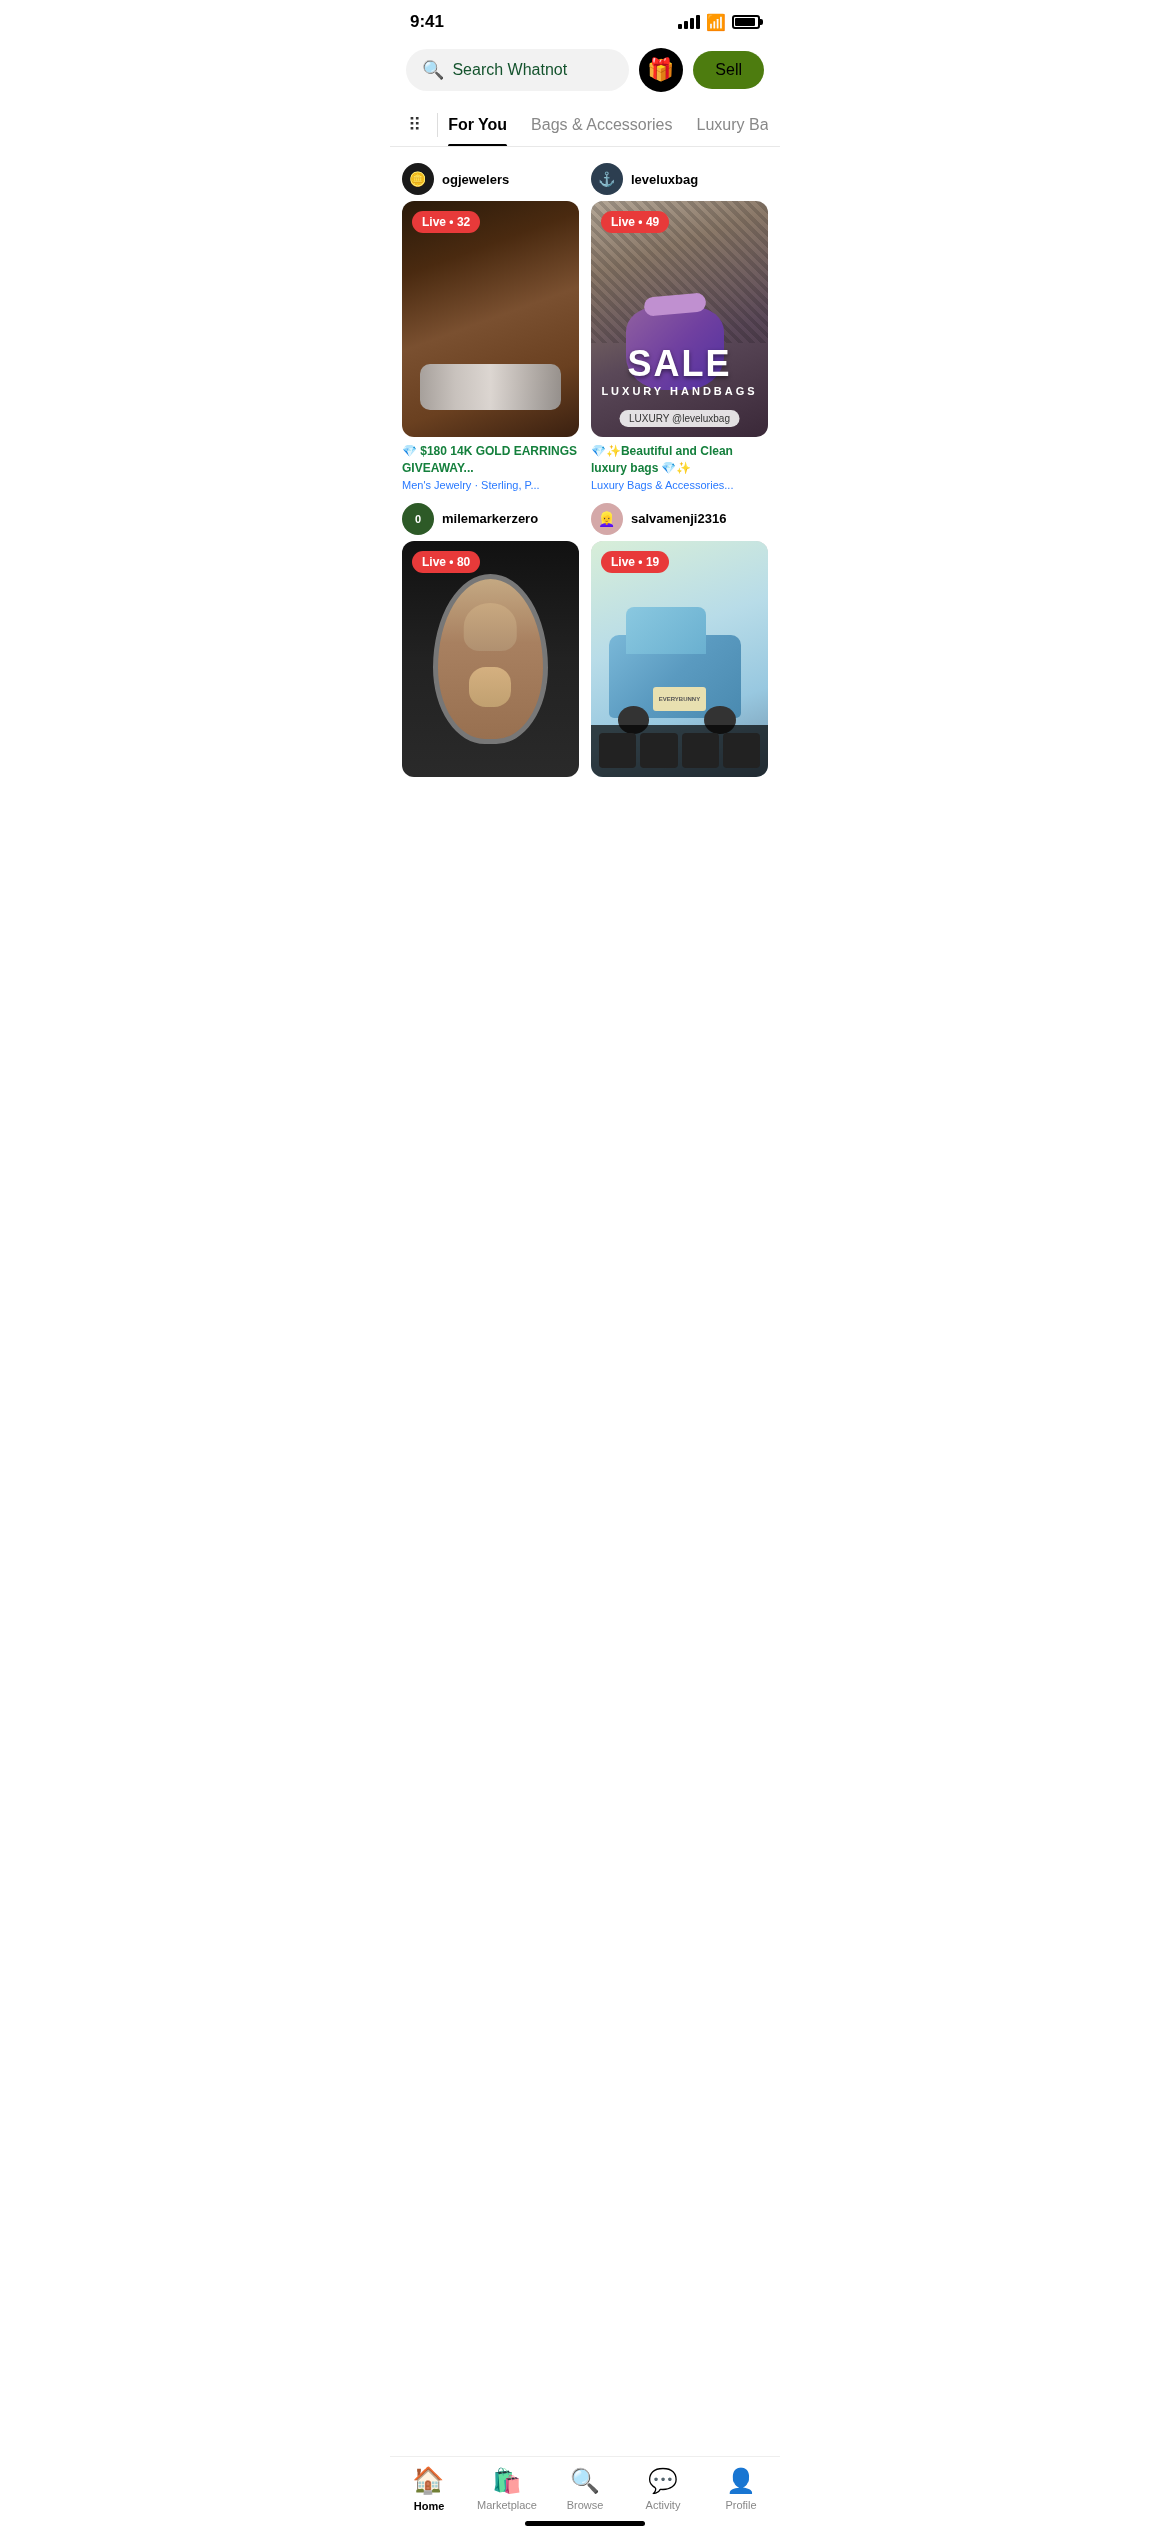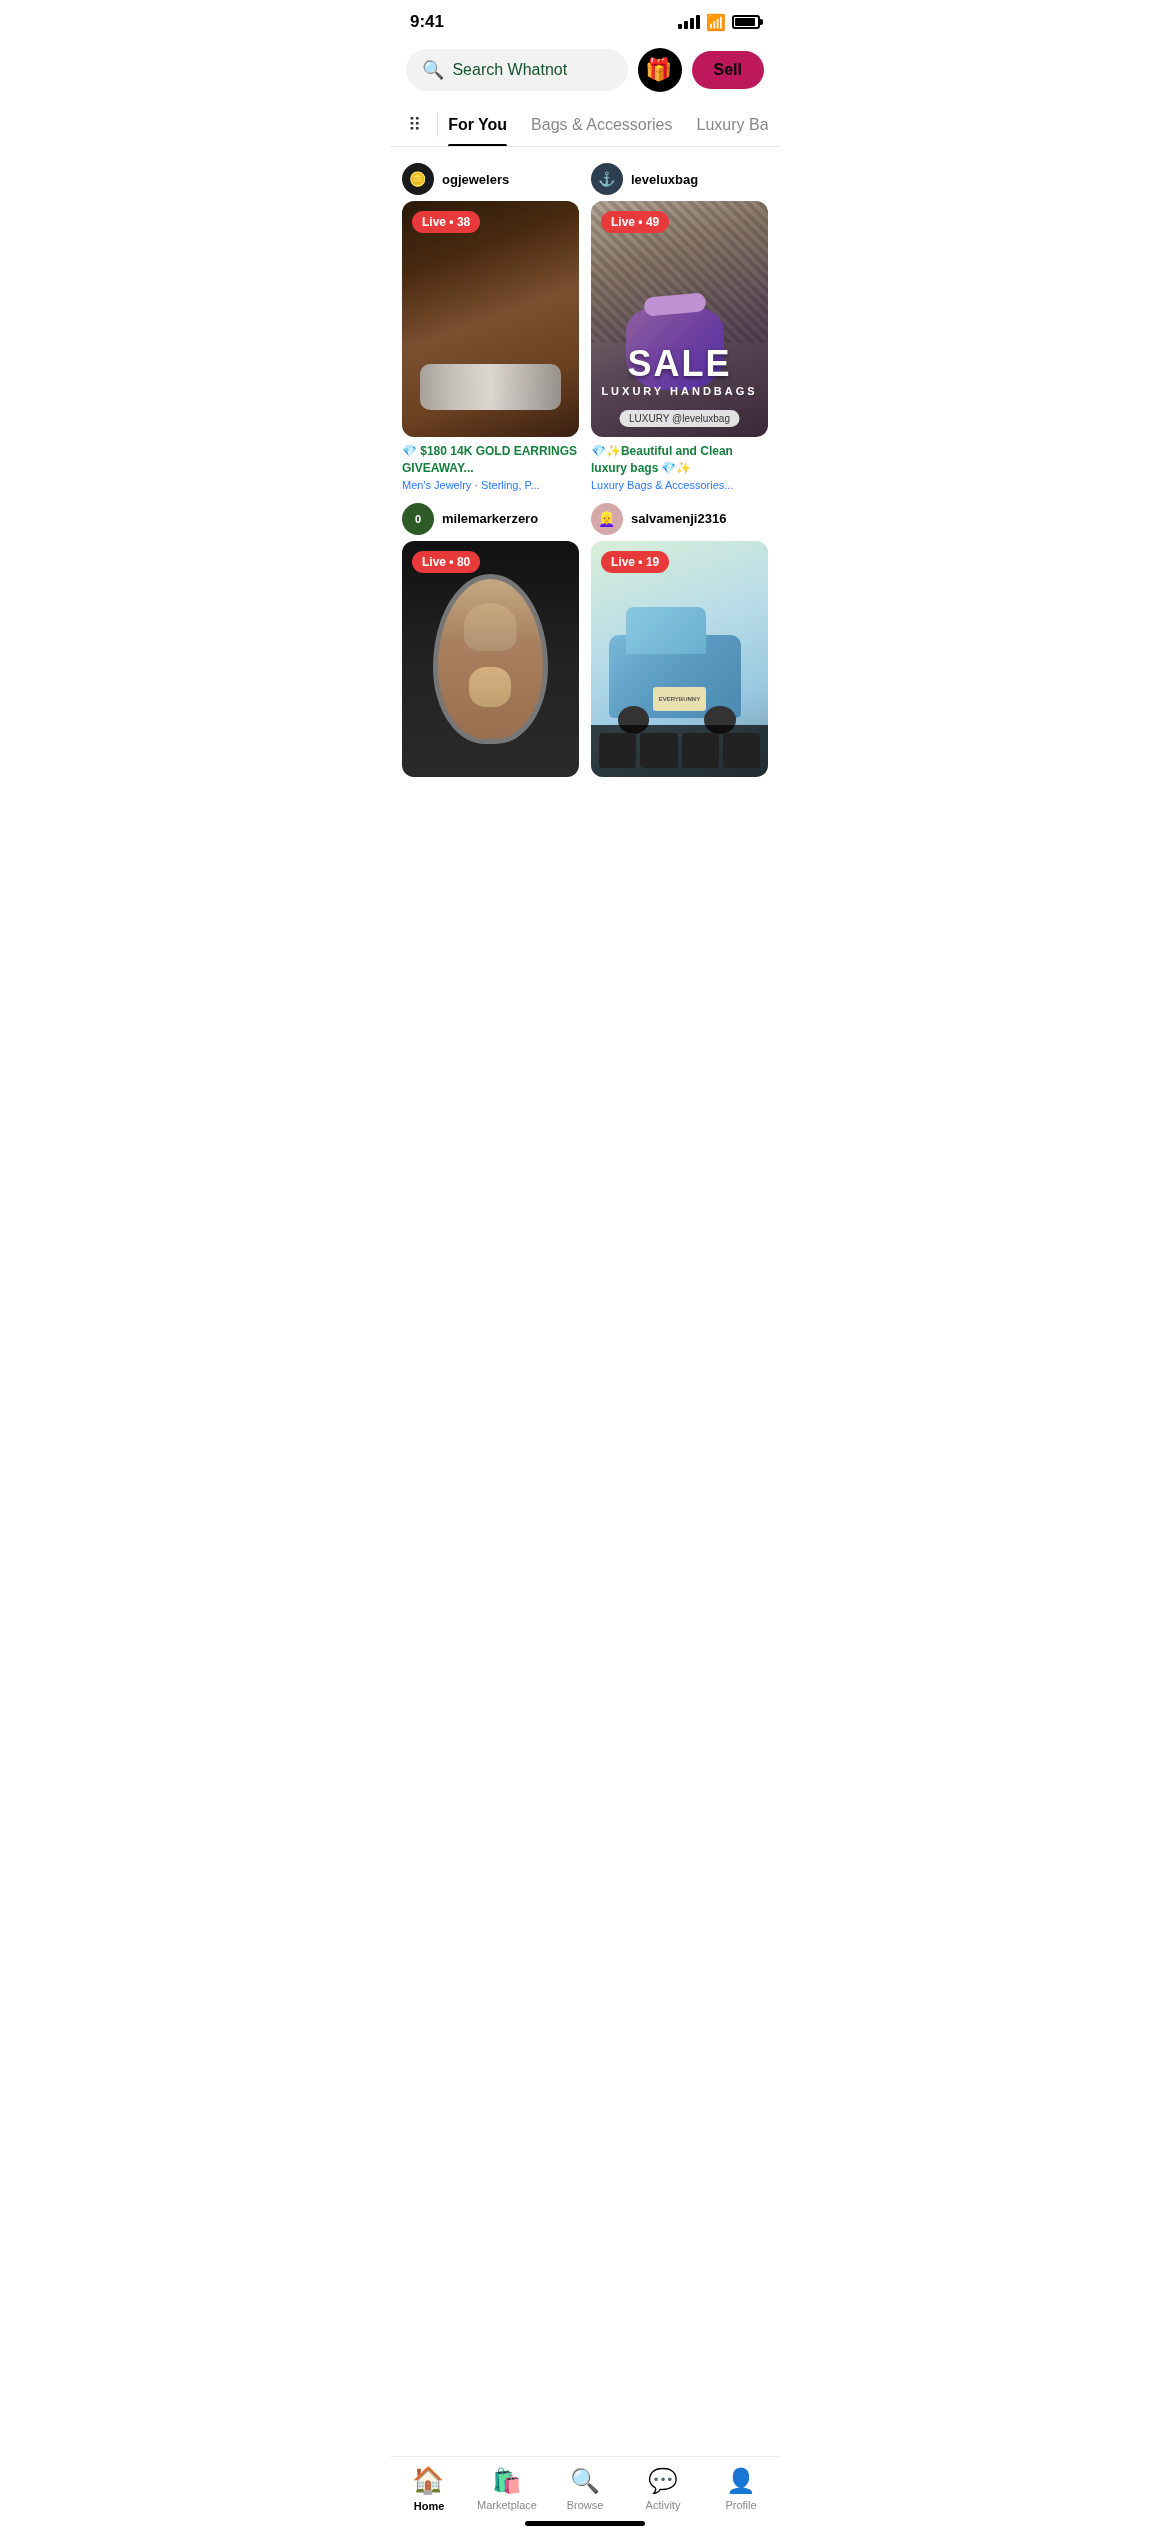--- a/index.html
+++ b/index.html
@@ -102,26 +102,26 @@
       height: 44px;
       background: #000;
       border-radius: 50%;
       display: flex;
       align-items: center;
       justify-content: center;
       font-size: 22px;
       cursor: pointer;
     }
     .sell-btn {
-      background: #be185d;
+      background: #4d7c0f;
       border: none;
       border-radius: 22px;
       padding: 10px 22px;
       font-size: 16px;
-      font-weight: 700;
+      font-weight: 400;
       cursor: pointer;
     }
 
     
     .tabs-section {
       display: flex;
       align-items: center;
       border-bottom: 1px solid #e8e8e8;
       padding: 0 12px;
       gap: 4px;
@@ -366,21 +366,21 @@
 <div class="feed-grid">
 
   <div class="feed-card">
     <div class="card-header">
       <div class="avatar dark">
         <span style="font-size:14px">🪙</span>
       </div>
       <span class="username">ogjewelers</span>
     </div>
     <div class="card-image-wrap">
-      <div class="live-badge">Live • 38</div>
+      <div class="live-badge">Live • 32</div>
       <div style="width:100%;height:100%;background:linear-gradient(160deg,#2a1a0a 0%,#4a2a10 25%,#7a5030 50%,#6a4020 75%,#3a2010 100%);display:flex;align-items:flex-end;justify-content:center;padding-bottom:15%">
         <div style="width:80%;height:22%;background:linear-gradient(90deg,#b0b0b0,#d8d8d8,#f0f0f0,#c8c8c8,#a0a0a0);border-radius:10px;opacity:0.85"></div>
       </div>
     </div>
     <div class="card-description">💎 $180 14K GOLD EARRINGS GIVEAWAY...</div>
     <div class="card-category">Men's Jewelry · Sterling, P...</div>
   </div>
 
   <div class="feed-card">
     <div class="card-header">

